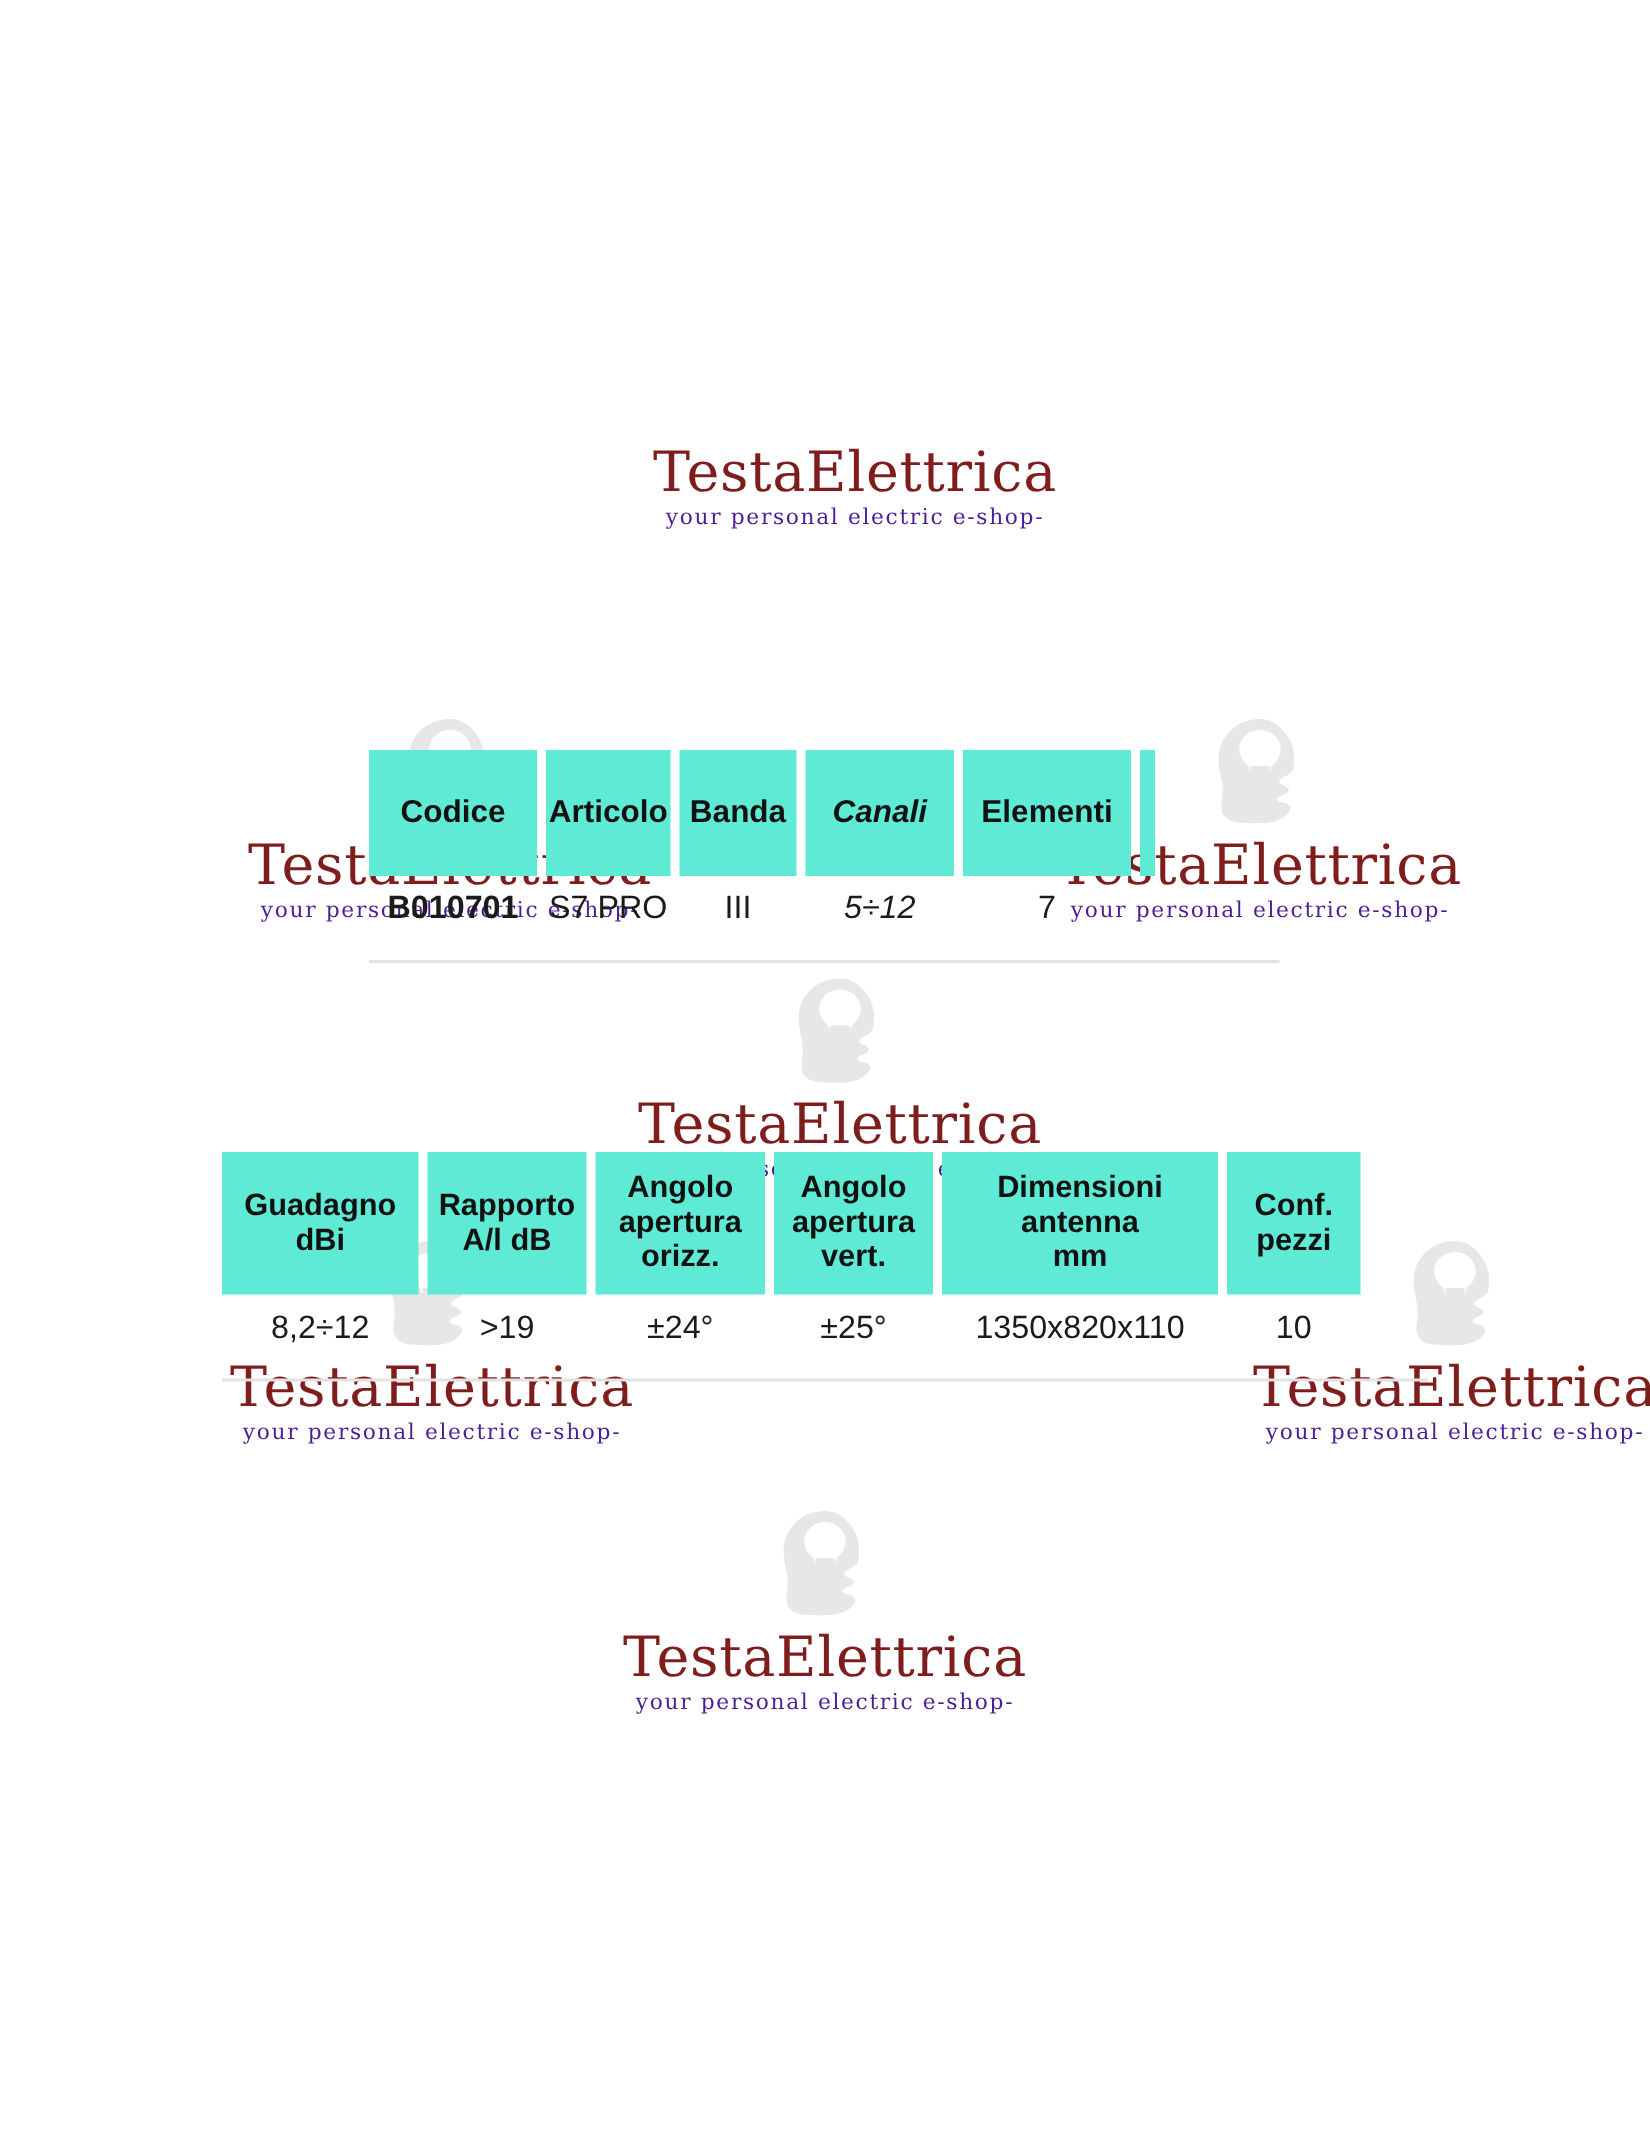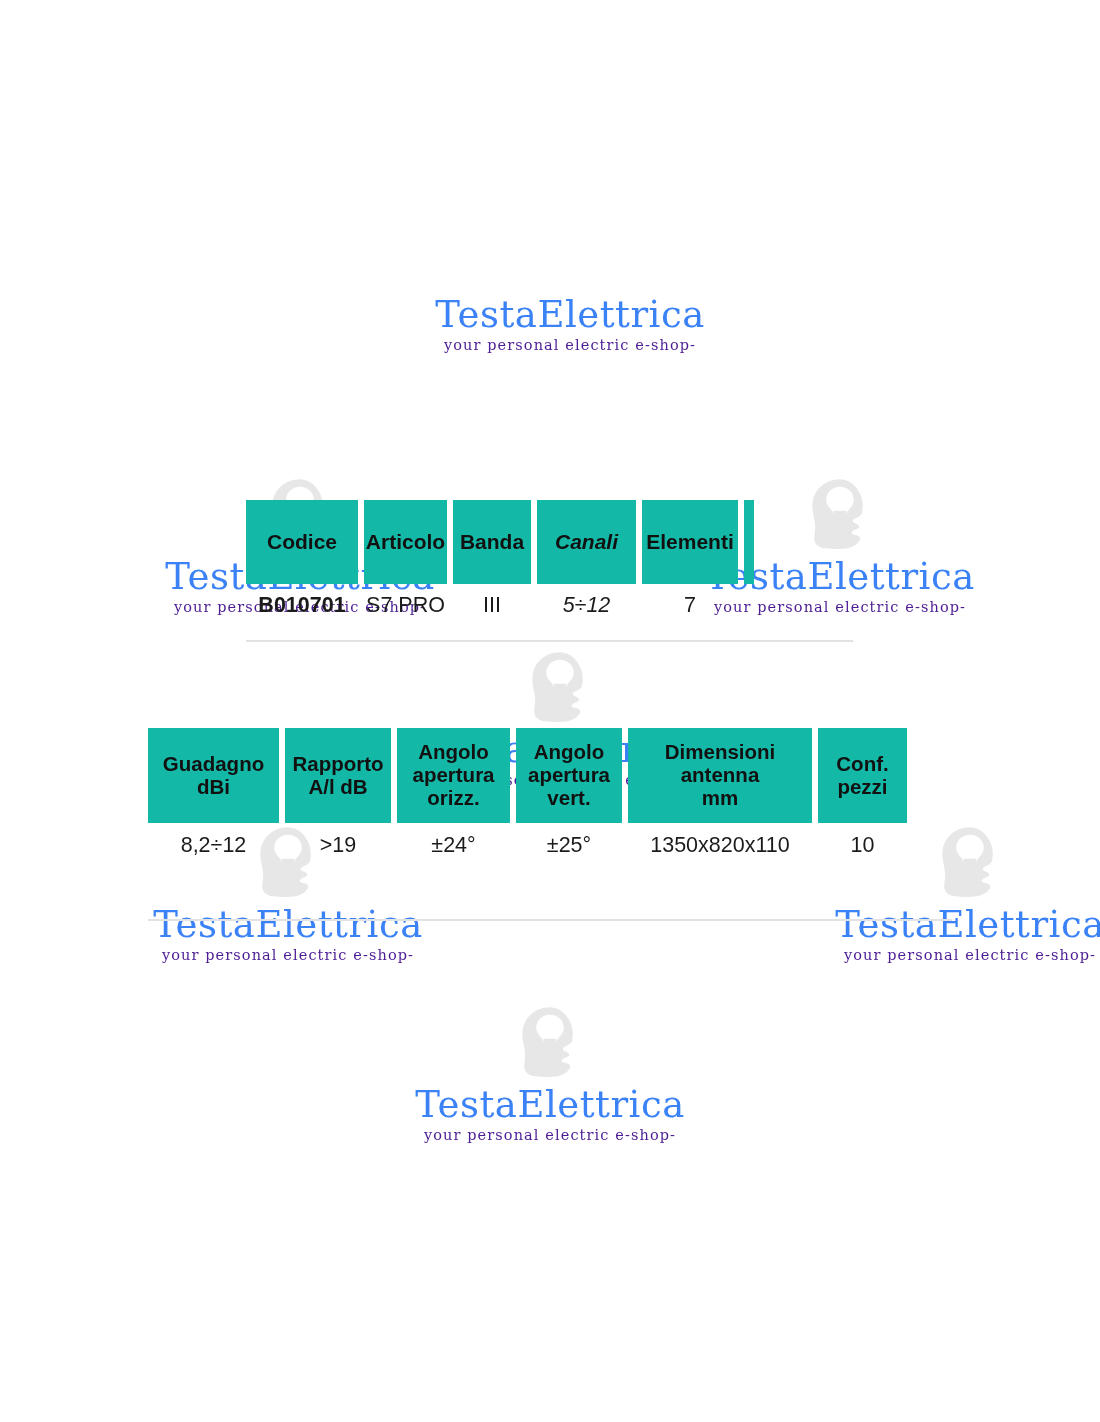--- a/index.html
+++ b/index.html
@@ -25,21 +25,21 @@
     display:block;
     margin:0 auto -6px auto;
     width:92px;height:92px;
     opacity:.85;
   }
   .wm .wm-title{
     display:block;
     font-family:"DejaVu Serif","Liberation Serif",serif;
     font-size:37px;
     letter-spacing:.5px;
-    color:#3b82f6;
+    color:#7f1d1d;
     line-height:1.05;
     white-space:nowrap;
   }
   .wm .wm-sub{
     display:block;
     font-family:"DejaVu Serif","Liberation Serif",serif;
     font-size:14.5px;
     letter-spacing:1.1px;
     color:#4c1d95;
     margin-top:2px;
@@ -52,21 +52,21 @@
     display:flex;
     align-items:flex-start;
   }
   .spec-col{
     display:flex;
     flex-direction:column;
     margin-right:6px;
   }
   .spec-col:last-child{margin-right:0;}
   .spec-head{
-    background:#14b8a6;
+    background:#5eead4;
     color:#111111;
     font-weight:bold;
     display:flex;
     align-items:center;
     justify-content:center;
     text-align:center;
     line-height:1.12;
     box-sizing:border-box;
     padding:18px 4px;
   }
@@ -81,30 +81,30 @@
   }
 
   
   #table-one{left:246px;top:500px;}
   #table-one .spec-head{height:84px;font-size:21px;}
   #table-one .spec-cell{height:43px;font-size:21.5px;font-weight:400;}
   #table-one .spec-col:nth-child(1){width:112px;}
   #table-one .spec-col:nth-child(2){width:83px;}
   #table-one .spec-col:nth-child(3){width:78px;justify-content:space-between;}
   #table-one .spec-col:nth-child(4){width:99px;font-style:italic;}
-  #table-one .spec-col:nth-child(5){width:96px;}
+  #table-one .spec-col:nth-child(5){width:112px;}
   #table-one .spec-col:nth-child(6){width:10px;}
   #table-one .spec-col:nth-child(1) .spec-cell{font-weight:bold;}
   .rule-one{
     position:absolute;left:246px;top:640px;width:607px;height:2px;
     background:#e2e2e2;
   }
 
   
-  #table-two{left:148px;top:728px;}
+  #table-two{left:148px;top:768px;}
   #table-two .spec-head{height:95px;font-size:20.5px;}
   #table-two .spec-cell{height:44px;font-size:21.5px;font-weight:400;}
   #table-two .spec-col:nth-child(1){width:131px;}
   #table-two .spec-col:nth-child(2){width:106px;}
   #table-two .spec-col:nth-child(3){width:113px;}
   #table-two .spec-col:nth-child(4){width:106px;}
   #table-two .spec-col:nth-child(5){width:184px;}
   #table-two .spec-col:nth-child(6){width:89px;}
   .rule-two{
     position:absolute;left:148px;top:919px;width:804px;height:2px;

